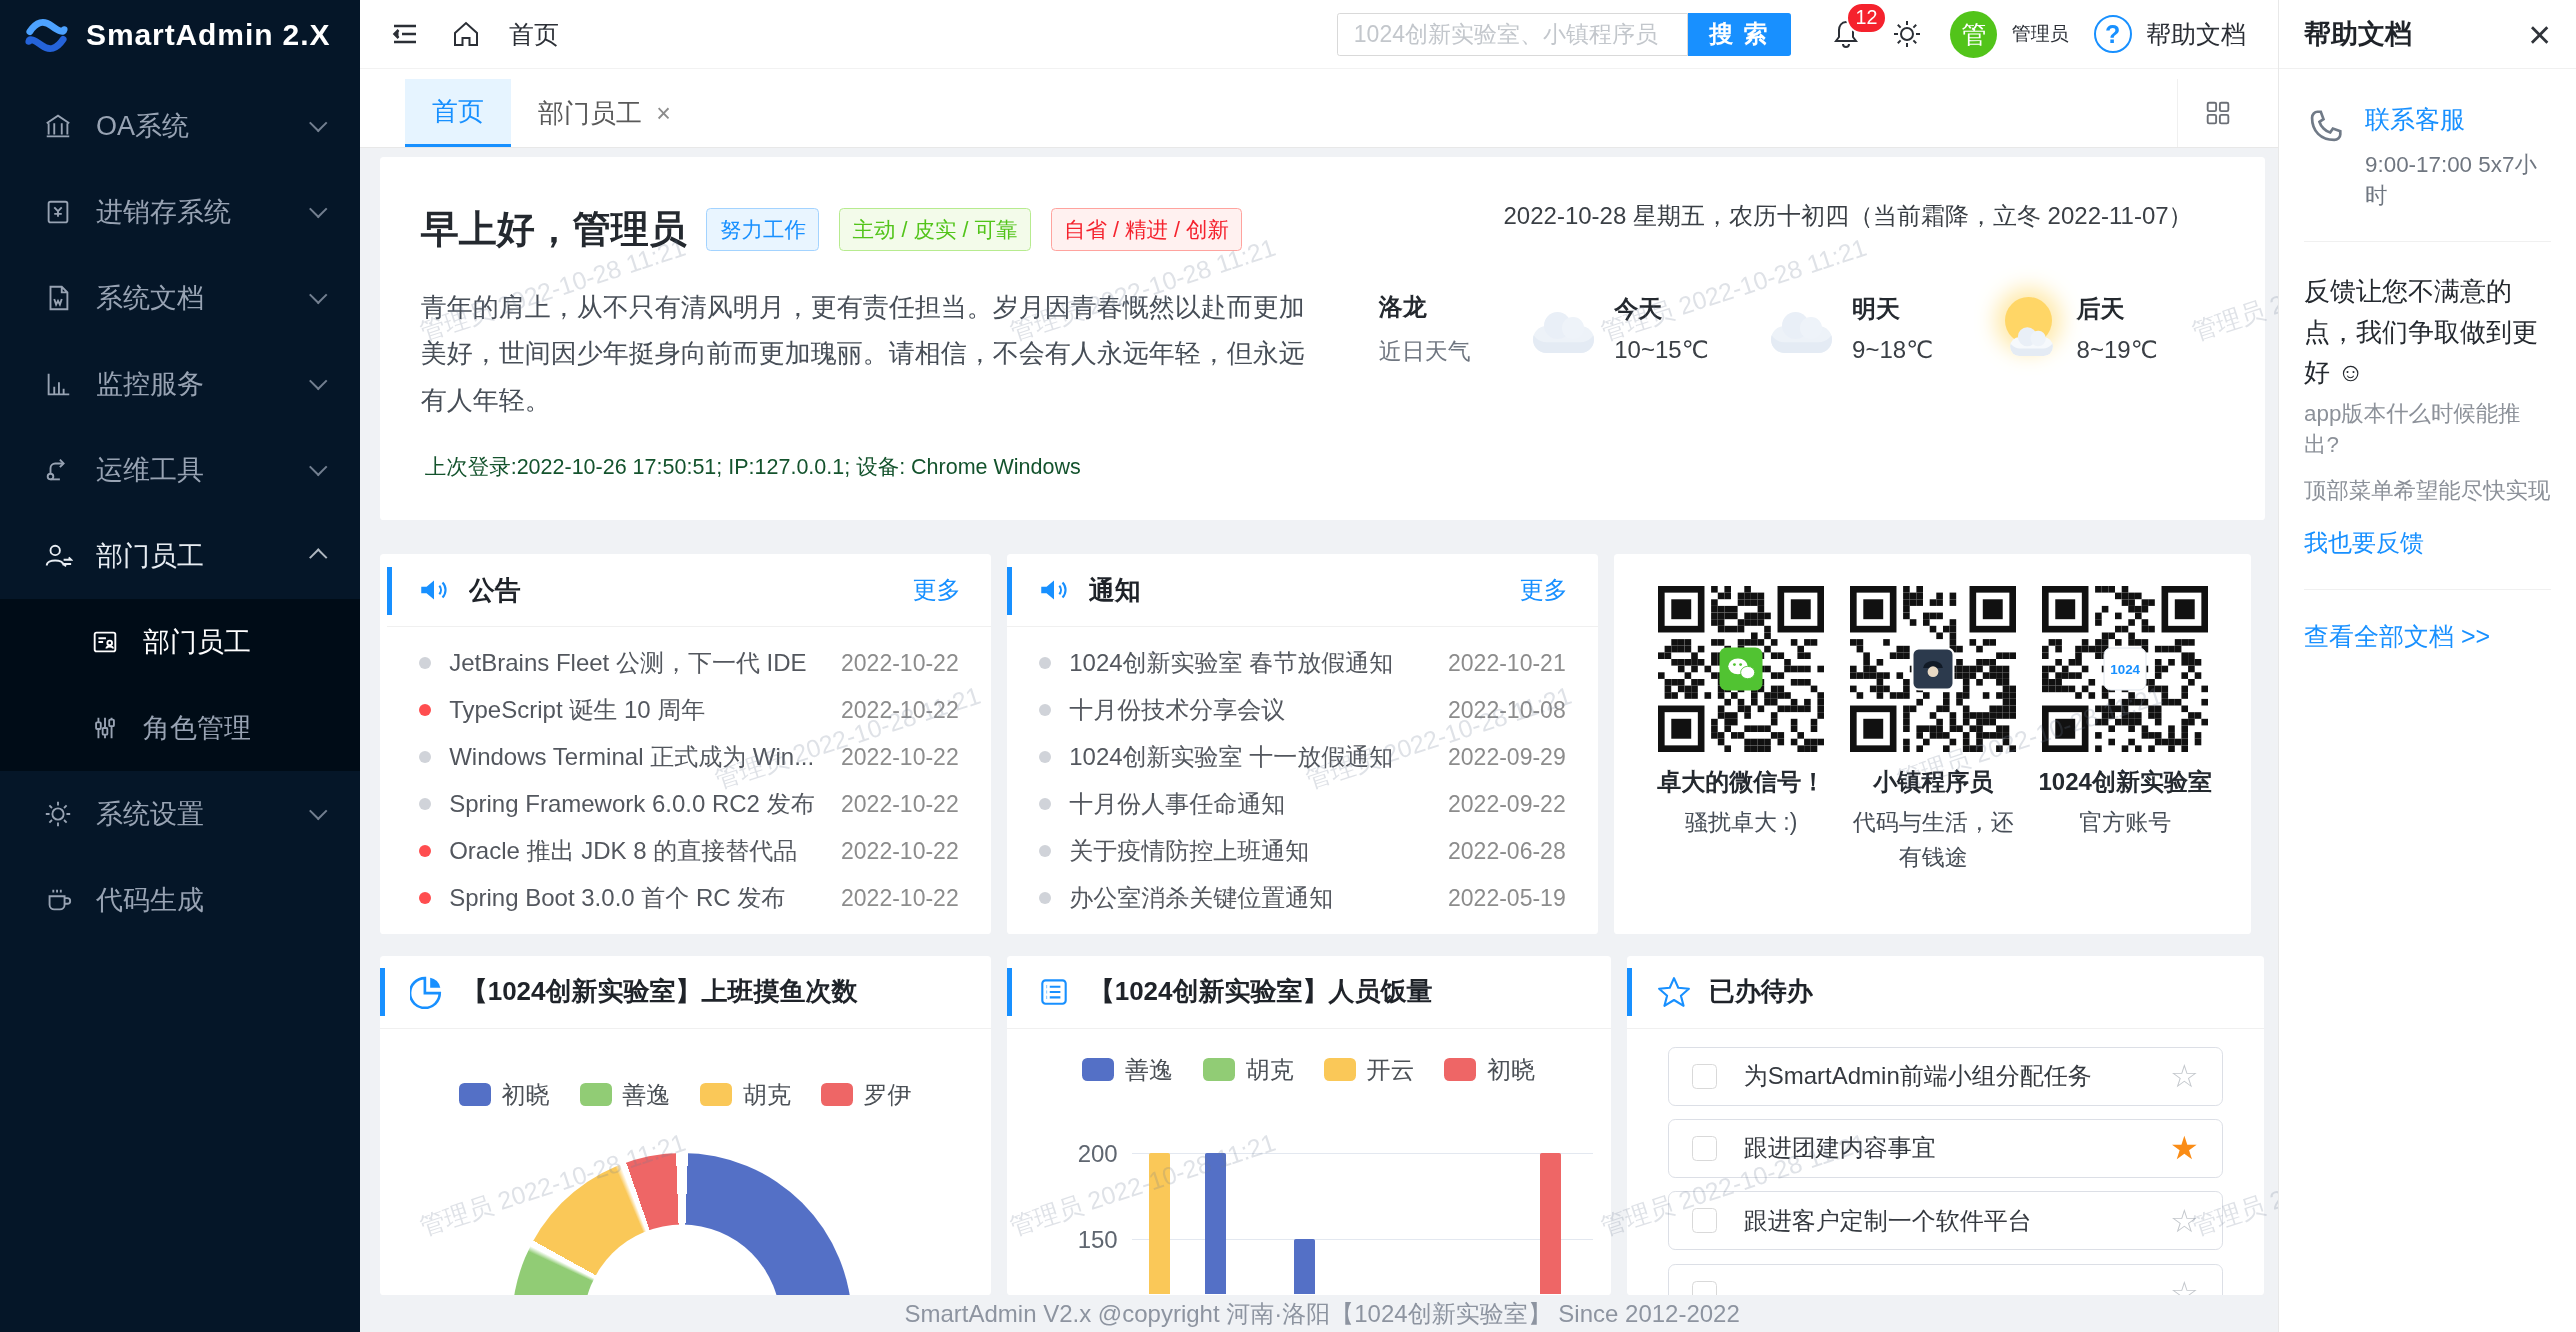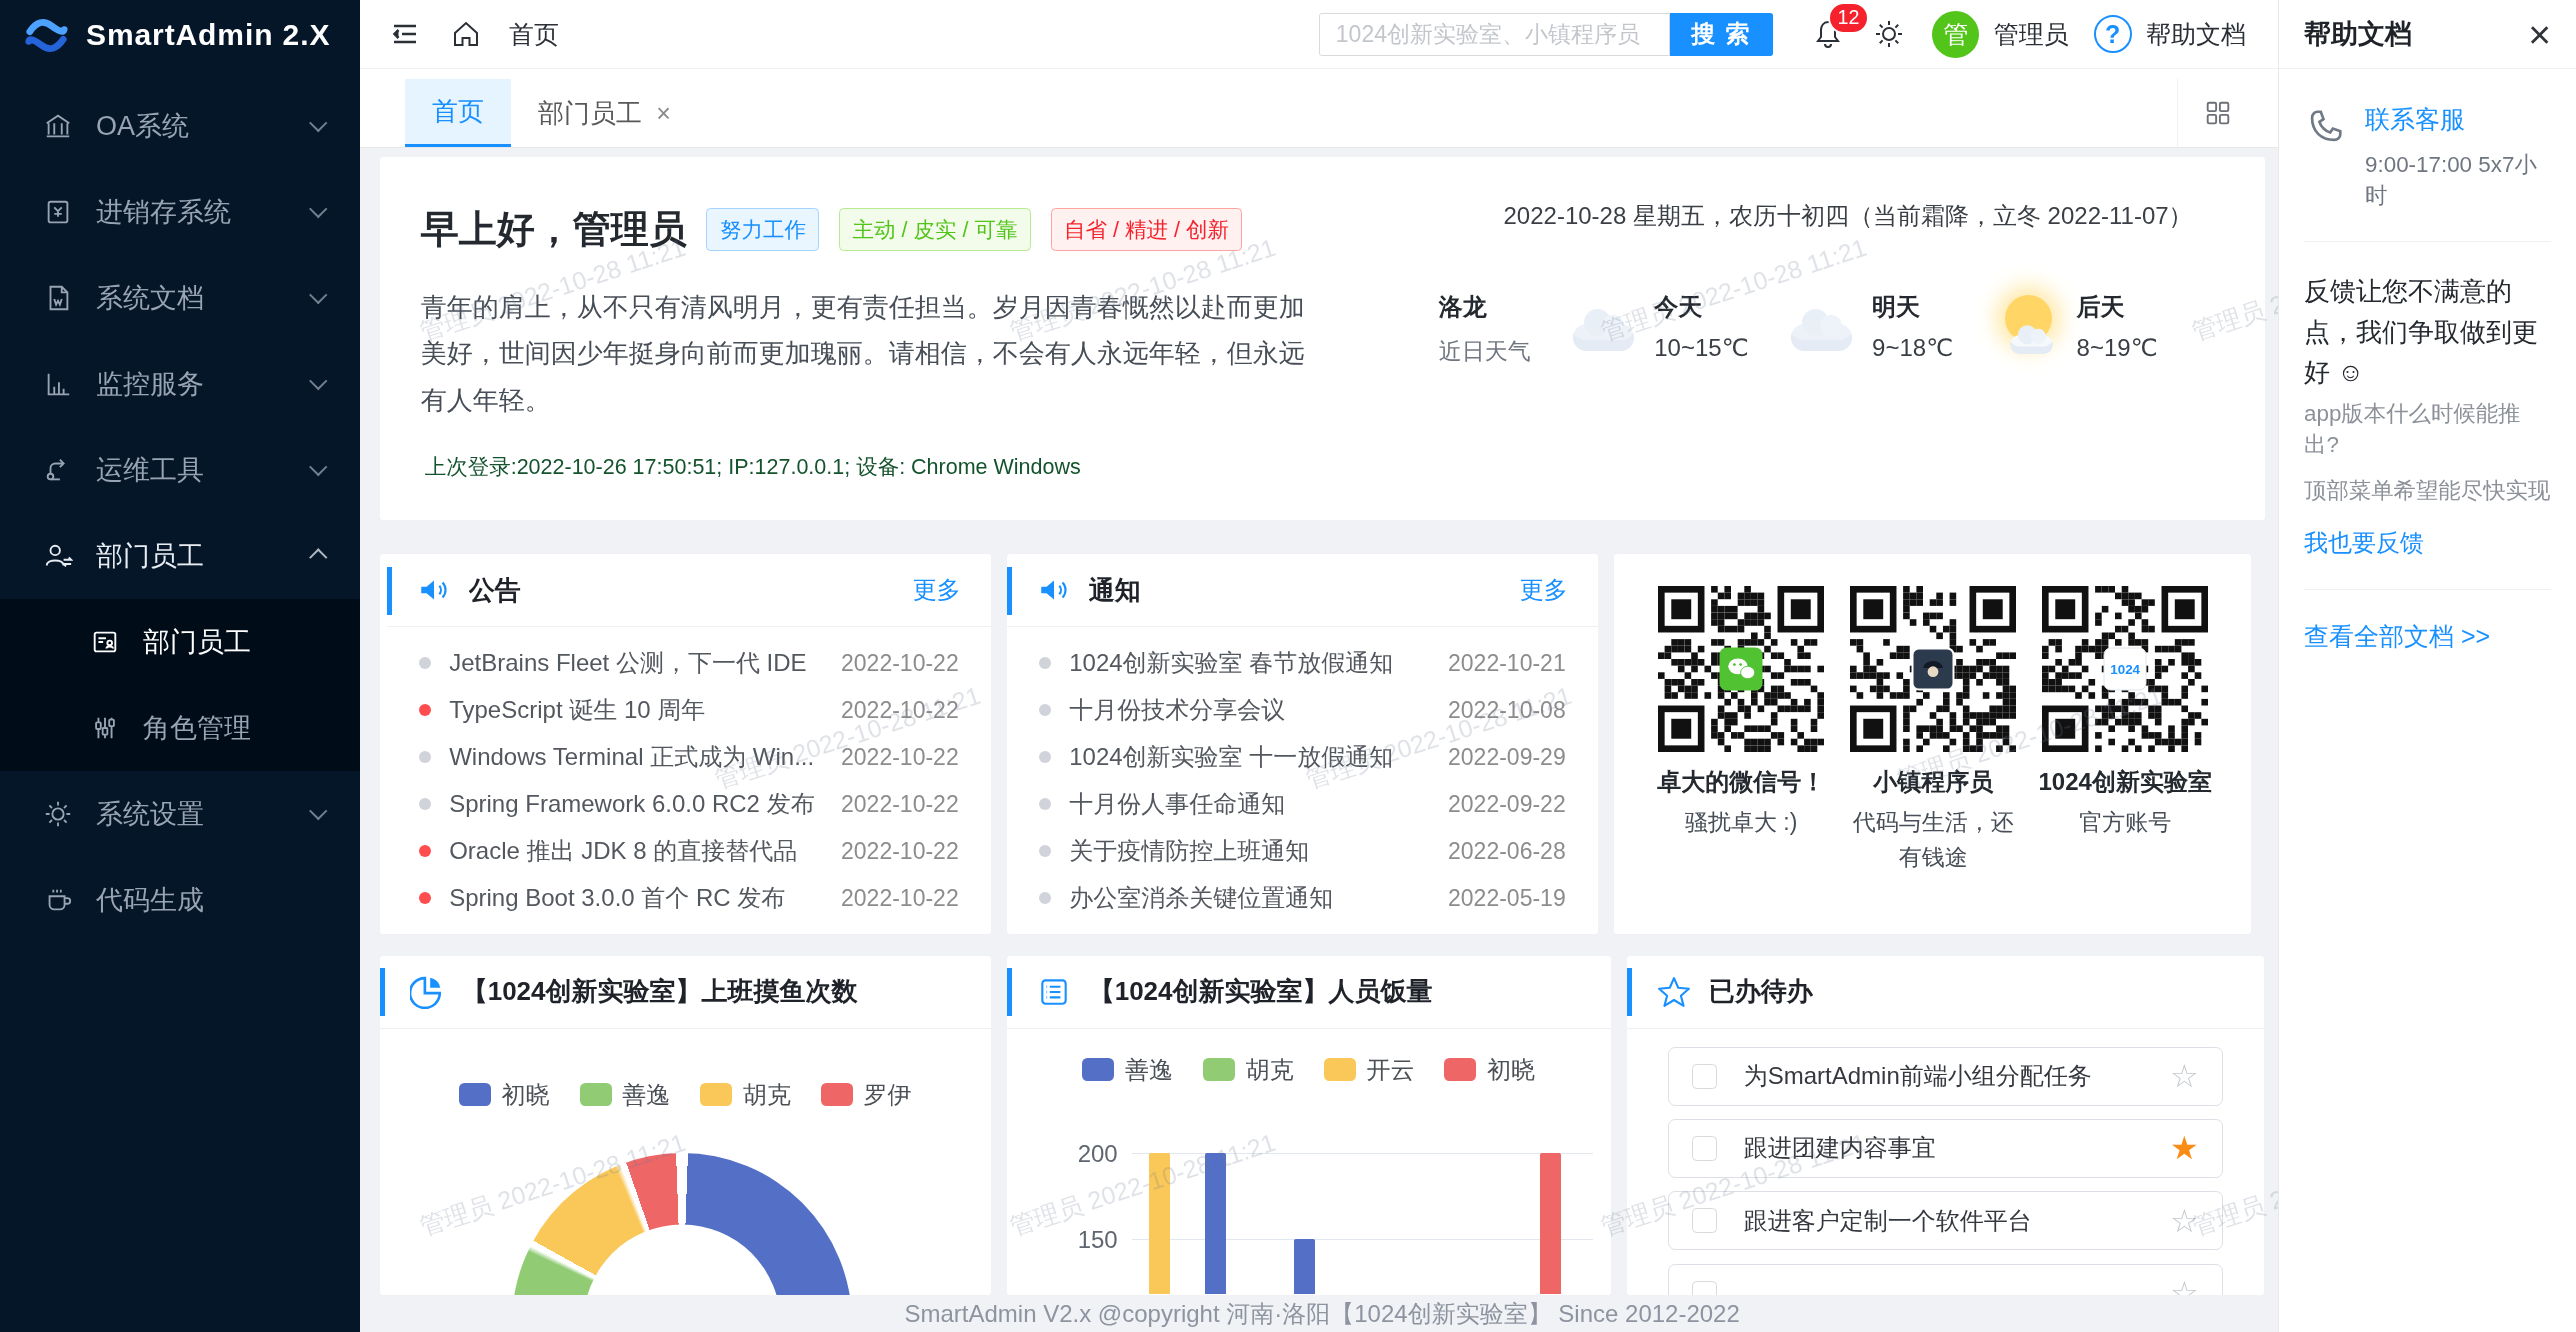--- a/index.html
+++ b/index.html
@@ -31,21 +31,21 @@
   .tb-icon svg { width:32px; height:32px; }
   .breadcrumb { font-size:25px; color:#2b2f36; }
   .tb-spacer { flex:1; }
   .searchbox { display:flex; align-items:center; }
   .searchbox input { width:351px; height:43px; border:0.9px solid #d9d9d9; border-radius:2.7px 0 0 2.7px; font-size:23px; padding:0 16px; color:#333; outline:none; }
   .searchbox input::placeholder { color:#c3c7cc; }
   .search-btn { height:43px; padding:0 21.5px; background:#1890ff; color:#fff; font-size:24px; font-weight:bold; border:none; border-radius:0 2.7px 2.7px 0; cursor:pointer; letter-spacing:1.8px;}
   .bell-wrap { position:relative; margin-left:12.5px; cursor:pointer; }
   .badge { position:absolute; top:-14.3px; left:18px; min-width:39px; height:32px; background:#f5222d; border:2.7px solid #fff; border-radius:18px; color:#fff; font-size:19.7px; display:flex; align-items:center; justify-content:center; padding:0 7.2px; }
   .avatar { width:47px; height:47px; border-radius:50%; background:#52c41a; color:#fff; font-size:25px; display:flex; align-items:center; justify-content:center; }
-  .user-name { font-size:25px; color:#2b2f36; margin-left:-10.7px; }
+  .user-name { font-size:19px; color:#2b2f36; margin-left:-10.7px; }
   .help-q { width:38px; height:38px; border:2.7px solid #1890ff; border-radius:50%; color:#1890ff; font-size:25px; font-weight:bold; display:flex; align-items:center; justify-content:center; }
   .help-label { font-size:25px; color:#2b2f36; margin-left:-10.7px; }
 
   .tabbar { height:79px; background:#fff; border-bottom:0.9px solid #e8e8e8; display:flex; align-items:flex-end; padding:0 45px; }
   .tab { height:68px; display:flex; align-items:center; padding:0 27px; font-size:26px; color:#595959; cursor:pointer; gap:14.3px; }
   .tab.active { color:#1890ff; background:#e6f4ff; border-bottom:3.6px solid #1890ff; }
   .tab-close { font-size:25px; color:#8c8c8c; }
   .tabbar-right { margin-left:auto; height:68px; display:flex; align-items:center; padding-left:25px; border-left:0.9px solid #f0f0f0; cursor:pointer; }
   .tabbar-right svg { width:30px; height:30px; }
 
@@ -62,21 +62,21 @@
   .greet-card { height:363px; margin-bottom:34px; }
   .greet-title-row { position:absolute; left:41px; top:47px; display:flex; align-items:center; gap:19.7px; }
   .greet-title { font-size:38px; font-weight:bold; color:#24292f; }
   .gbadge { font-size:21.5px; padding:6.3px 12.5px; border-radius:4.5px; border:1.8px solid; white-space:nowrap; }
   .gbadge.blue { color:#1890ff; border-color:#a3d3ff; background:#e9f5ff; }
   .gbadge.green { color:#52c41a; border-color:#b7eb8f; background:#f3fbea; }
   .gbadge.red { color:#f5222d; border-color:#ffa39e; background:#fff1f0; }
   .greet-date { position:absolute; right:72px; top:43px; font-size:24px; color:#3a3f45; }
   .greet-para { position:absolute; left:41px; top:127px; width:886px; font-size:26px; color:#474e57; line-height:1.78; }
   .greet-login { position:absolute; left:45px; top:295px; font-size:21.5px; color:#14532d; }
-  .weather { position:absolute; right:107px; top:134px; display:flex; gap:39px; align-items:flex-start; }
+  .weather { position:absolute; right:107px; top:134px; display:flex; gap:59px; align-items:center; }
   .wcity b { font-size:24px; color:#24292f; display:block; margin-bottom:12.5px;}
   .wcity span { font-size:23px; color:#6f7680; }
   .wday { display:flex; gap:12.5px; align-items:center; }
   .wday .wtxt b { font-size:24px; color:#24292f; display:block; margin-bottom:10.7px; }
   .wday .wtxt span { font-size:24px; color:#3a3f45; }
   .wicon { width:72px; height:63px; position:relative; }
   .sun { position:absolute; left:12.5px; top:0; width:47px; height:47px; border-radius:50%; background:#ffd666; box-shadow:0 0 21.5px 9px #ffe9a8; }
   .cloud { position:absolute; width:61px; height:27px; background:#edf2f8; border-radius:18px; bottom:7.2px; left:3.6px; box-shadow:0 -12.5px 0 -1.8px #e4ebf4 inset; }
   .cloud::before { content:""; position:absolute; left:10.7px; top:-14.3px; width:27px; height:27px; border-radius:50%; background:#e9eff7; }
   .cloud::after { content:""; position:absolute; left:29px; top:-9px; width:21.5px; height:21.5px; border-radius:50%; background:#eef3f9; }

